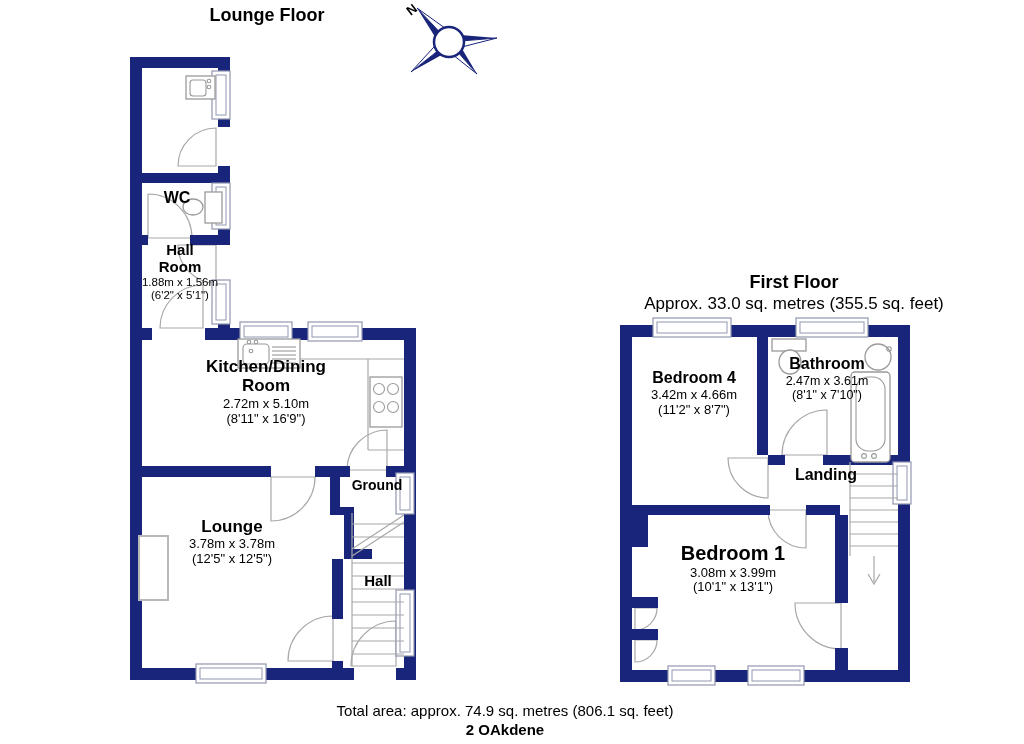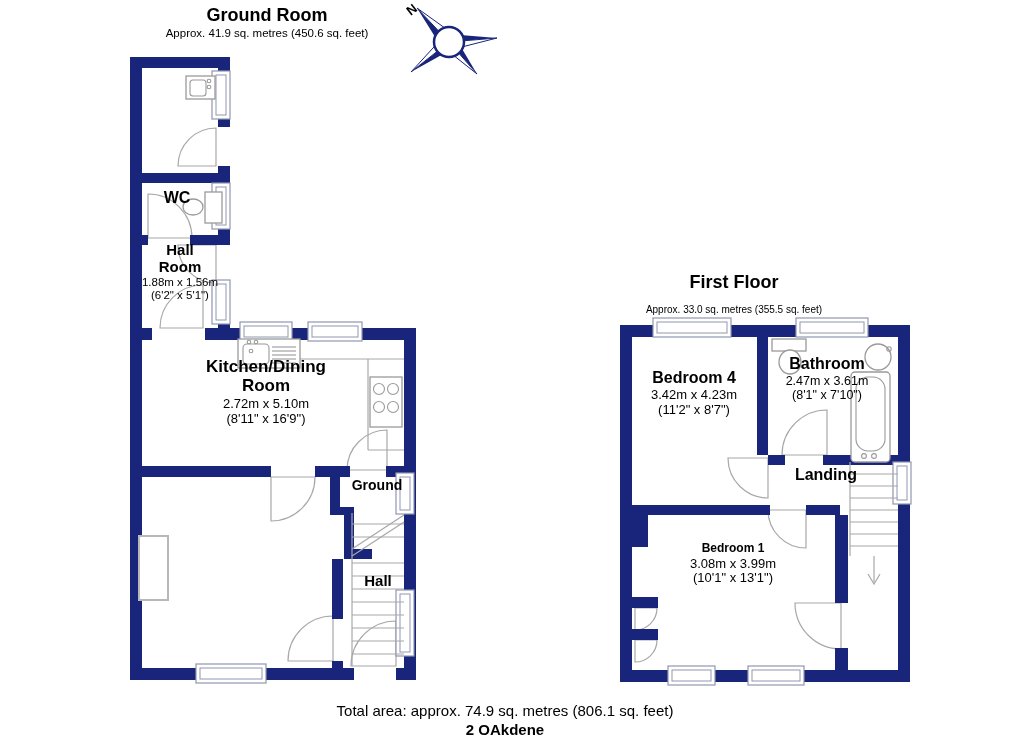--- a/index.html
+++ b/index.html
@@ -244,73 +244,77 @@
       <polygon class="blade-w" points="411,72 449,42 444,36"></polygon>
       <polygon class="blade-d" points="477,74 449,42 455,37"></polygon>
       <polygon class="blade-w" points="477,74 449,42 443,47"></polygon>
       <circle class="hub" cx="449" cy="42" r="15"></circle>
     </g>
   </svg>
 
   <div class="north" style="left:407px;top:2px;">N</div>
 
   <div class="lbl" style="left:117px;top:5px;width:300px;">
-    <span class="b" style="font-size:18px;">Ground Room</span>
-    <span style="font-size:11.5px;margin-top:2px;">Approx. 41.9 sq. metres (450.6 sq. feet)</span>
-  </div>
-
-  <div class="lbl" style="left:584px;top:272px;width:300px;">
+    <span class="b" style="font-size:18px;">Lounge Floor</span>
+  </div>
+
+  <div class="lbl" style="left:644px;top:272px;width:300px;">
     <span class="b" style="font-size:18px;">First Floor</span>
-    <span style="font-size:10px;margin-top:12px;">Approx. 33.0 sq. metres (355.5 sq. feet)</span>
+    <span style="font-size:17px;margin-top:2px;">Approx. 33.0 sq. metres (355.5 sq. feet)</span>
   </div>
 
 
   <div class="lbl" style="left:137px;top:189px;width:80px;">
     <span class="b" style="font-size:16px;">WC</span>
   </div>
 
   <div class="lbl" style="left:110px;top:242px;width:140px;">
     <span class="b" style="font-size:15px;max-width:60px;margin:0 auto;">Hall Room</span>
     <span style="font-size:11.5px;">1.88m x 1.56m</span>
     <span style="font-size:11.5px;">(6'2" x 5'1")</span>
   </div>
 
   <div class="lbl" style="left:166px;top:357px;width:200px;">
     <span class="b" style="font-size:17px;max-width:150px;margin:0 auto;">Kitchen/Dining Room</span>
     <span style="font-size:13px;margin-top:2px;">2.72m x 5.10m</span>
     <span style="font-size:13px;">(8'11" x 16'9")</span>
   </div>
 
+  <div class="lbl" style="left:132px;top:517px;width:200px;">
+    <span class="b" style="font-size:17px;">Lounge</span>
+    <span style="font-size:13px;margin-top:1px;">3.78m x 3.78m</span>
+    <span style="font-size:13px;">(12'5" x 12'5")</span>
+  </div>
 
   <div class="lbl" style="left:327px;top:478px;width:100px;">
     <span class="b" style="font-size:14px;">Ground</span>
   </div>
 
   <div class="lbl" style="left:338px;top:573px;width:80px;">
     <span class="b" style="font-size:15px;">Hall</span>
   </div>
 
   <div class="lbl" style="left:594px;top:369px;width:200px;">
     <span class="b" style="font-size:16px;">Bedroom 4</span>
-    <span style="font-size:13px;margin-top:1px;">3.42m x 4.23m</span>
+    <span style="font-size:13px;margin-top:1px;">3.42m x 4.66m</span>
     <span style="font-size:13px;">(11'2" x 8'7")</span>
   </div>
 
   <div class="lbl" style="left:737px;top:355px;width:180px;">
     <span class="b" style="font-size:16px;">Bathroom</span>
     <span style="font-size:12.5px;margin-top:1px;">2.47m x 3.61m</span>
     <span style="font-size:12.5px;">(8'1" x 7'10")</span>
   </div>
 
   <div class="lbl" style="left:766px;top:466px;width:120px;">
     <span class="b" style="font-size:16px;">Landing</span>
   </div>
 
   <div class="lbl" style="left:633px;top:542px;width:200px;">
-    <span class="b" style="font-size:12px;">Bedroom 1</span>
+    <span class="b" style="font-size:20px;">Bedroom 1</span>
     <span style="font-size:13px;margin-top:1px;">3.08m x 3.99m</span>
     <span style="font-size:13px;">(10'1" x 13'1")</span>
   </div>
 
   <div class="lbl" style="left:255px;top:703px;width:500px;">
     <span style="font-size:15px;">Total area: approx. 74.9 sq. metres (806.1 sq. feet)</span>
     <span class="b" style="font-size:15px;margin-top:2px;">2 OAkdene</span>
   </div>
 
 </div>

